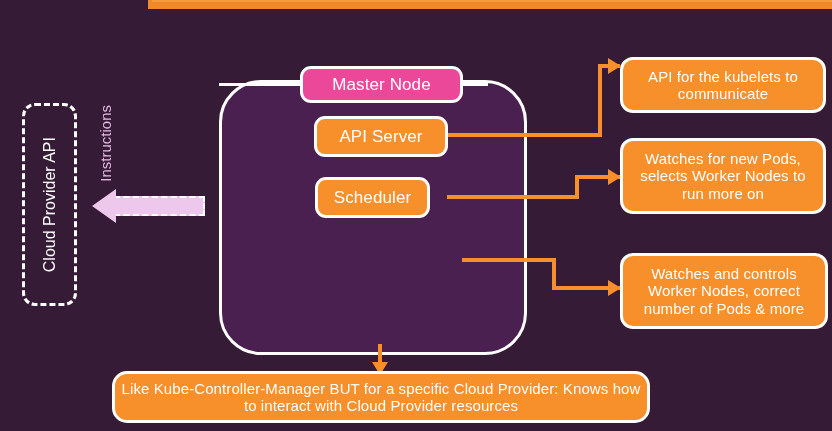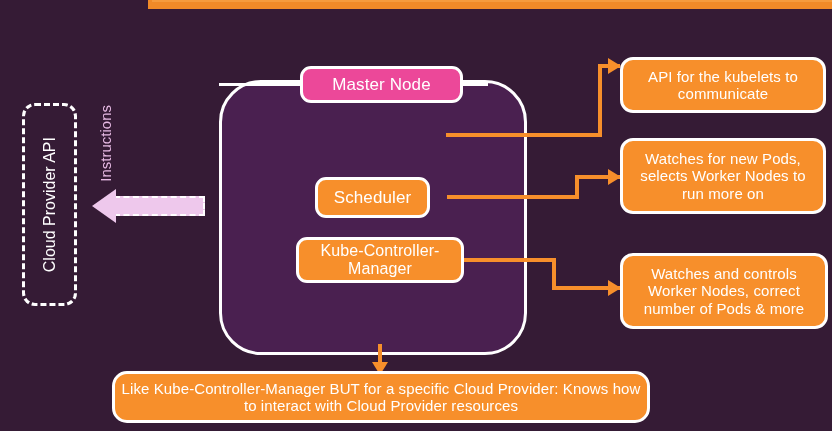--- a/index.html
+++ b/index.html
@@ -227,28 +227,28 @@
   <div class="conn conn-h" style="left:552px; top:286px; width:68px;"></div>
   <div class="arrow-right" style="left:608px; top:280px;"></div>
 
   <div class="conn conn-v" style="left:378px; top:344px; height:24px;"></div>
   <div class="arrow-down" style="left:372px; top:362px;"></div>
 
   <div class="node magenta" id="box-master">
     <span class="txt">Master Node</span>
   </div>
 
+  <div class="node orange" id="box-apiserver">
+    <span class="txt">API Server</span>
+  </div>
 
   <div class="node orange" id="box-scheduler">
     <span class="txt">Scheduler</span>
   </div>
 
-  <div class="node orange" id="box-kubectrl">
-    <span class="txt">Kube-Controller-Manager</span>
-  </div>
 
 
   <div class="node orange" id="callout-api">
     <span class="txt">API for the kubelets to communicate</span>
   </div>
 
   <div class="node orange" id="callout-sched">
     <span class="txt">Watches for new Pods, selects Worker Nodes to run more on</span>
   </div>
 

